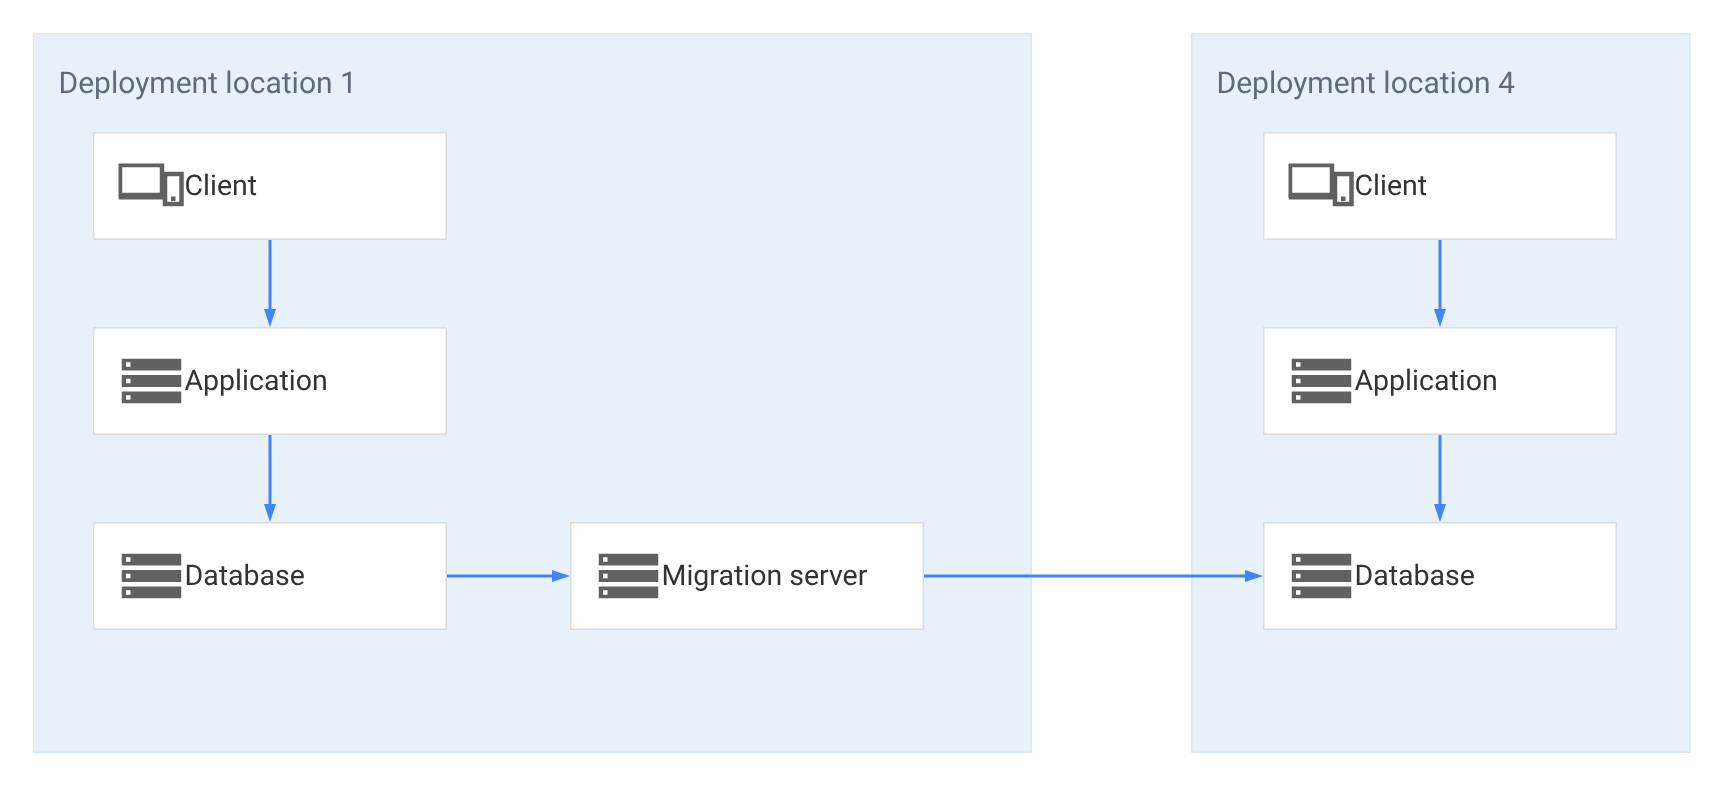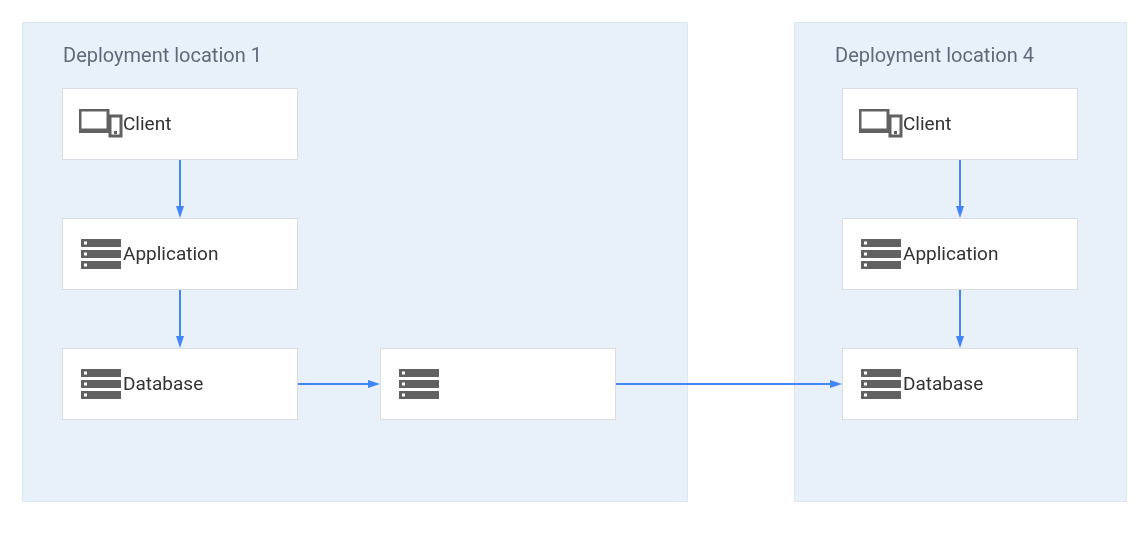--- a/index.html
+++ b/index.html
@@ -11,21 +11,21 @@
     position: relative;
   }
   .region {
     position: absolute;
     background: #e8f0fa;
     border: 1px solid #dce7f3;
   }
   .region-title {
     position: absolute;
     top: 20px;
-    left: 40px;
+    left: 16px;
     font-size: 20px;
     color: #5f6b7a;
     font-weight: 400;
   }
   .node {
     position: absolute;
     background: #fff;
     border: 1px solid #d9dde2;
     display: flex;
     align-items: center;
@@ -104,20 +104,21 @@
   <span class="icon-wrap">
     <svg width="40" height="30" viewBox="0 0 40 30">
       <rect x="0" y="0" width="40" height="8" fill="#616161"></rect>
       <rect x="0" y="11" width="40" height="8" fill="#616161"></rect>
       <rect x="0" y="22" width="40" height="8" fill="#616161"></rect>
       <rect x="3" y="2.5" width="3" height="3" fill="#fff"></rect>
       <rect x="3" y="13.5" width="3" height="3" fill="#fff"></rect>
       <rect x="3" y="24.5" width="3" height="3" fill="#fff"></rect>
     </svg>
   </span>
+  <span class="node-label">Migration server</span>
 </div>
 
 <div class="node" style="left:842px; top:88px; width:236px; height:72px;">
   <span class="icon-wrap">
     <svg width="44" height="30" viewBox="0 0 44 30">
       <rect x="1" y="1" width="28" height="20" fill="none" stroke="#616161" stroke-width="3"></rect>
       <rect x="0" y="21" width="30" height="3" fill="#616161"></rect>
       <rect x="31" y="7" width="11" height="20" fill="none" stroke="#616161" stroke-width="3"></rect>
       <rect x="35" y="22" width="3" height="3" fill="#616161"></rect>
     </svg>

